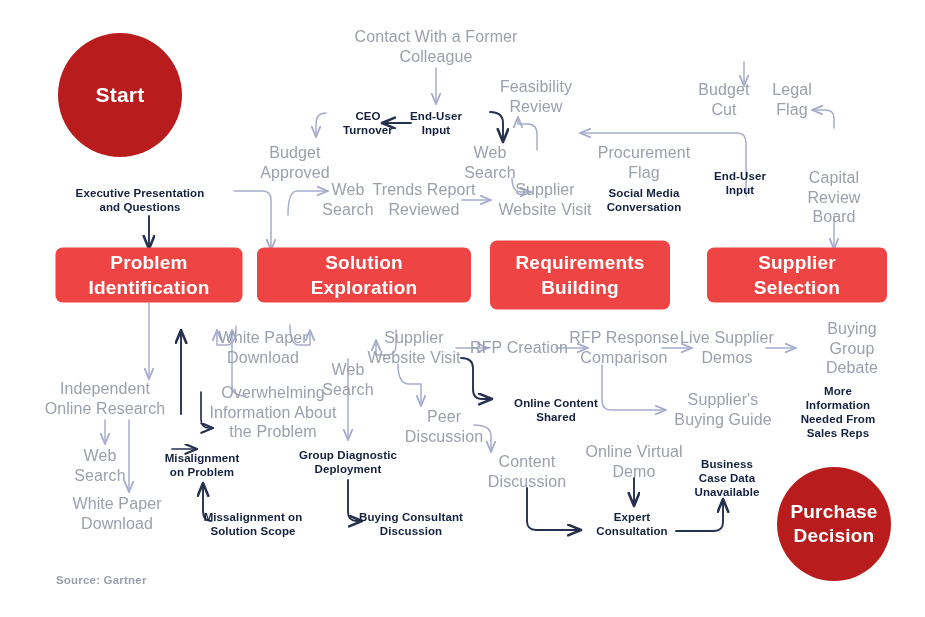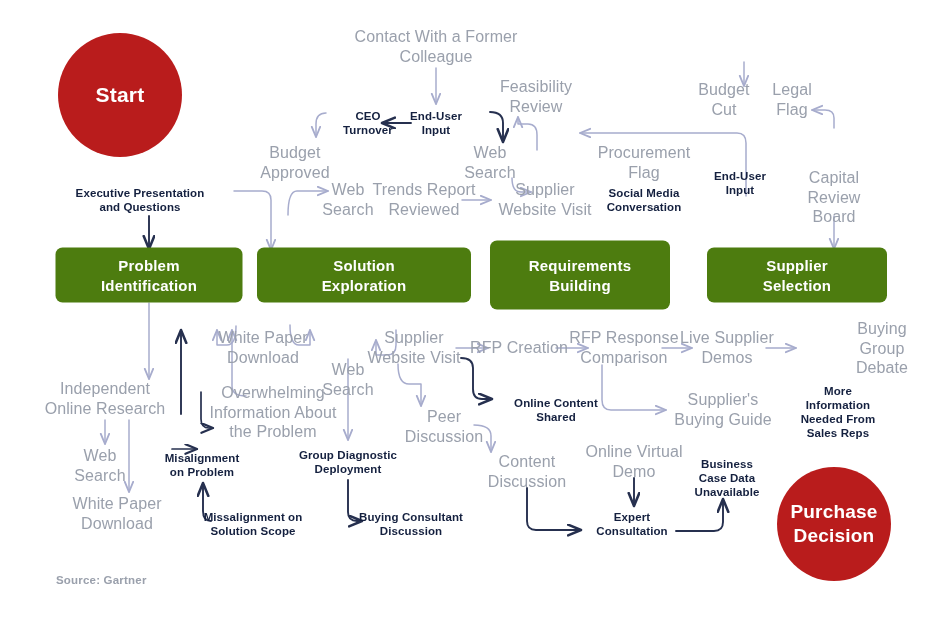--- a/index.html
+++ b/index.html
@@ -39,24 +39,24 @@
     font-size: 16px;
   }
   .node.dark {
     color: #14203f;
     font-weight: 700;
     font-size: 11.5px;
   }
   .stage {
     position: absolute;
     transform: translate(-50%, -50%);
-    background: #4d7c0f;
+    background: #ef4444;
     color: #ffffff;
     border-radius: 7px;
-    font-size: 15px;
+    font-size: 19px;
     font-weight: 700;
     line-height: 1.3;
     display: flex;
     align-items: center;
     justify-content: center;
     text-align: center;
     white-space: pre-line;
     letter-spacing: 0.2px;
   }
   .terminal {
@@ -225,21 +225,21 @@
 Demo</div>
   <div class="node dark" style="left:632px; top:524px;">Expert
 Consultation</div>
   <div class="node dark" style="left:727px; top:478px;">Business
 Case Data
 Unavailable</div>
   <div class="node grey" style="left:727px; top:348px;">Live Supplier
 Demos</div>
   <div class="node grey" style="left:723px; top:410px;">Supplier's
 Buying Guide</div>
-  <div class="node grey" style="left:882px; top:348px;">Buying Group
+  <div class="node grey" style="left:852px; top:348px;">Buying Group
 Debate</div>
   <div class="node dark" style="left:838px; top:412px;">More Information
 Needed From
 Sales Reps</div>
 
   <div class="source" style="left:56px; top:574px;">Source: Gartner</div>
 
 </div>
 
 </body></html>

